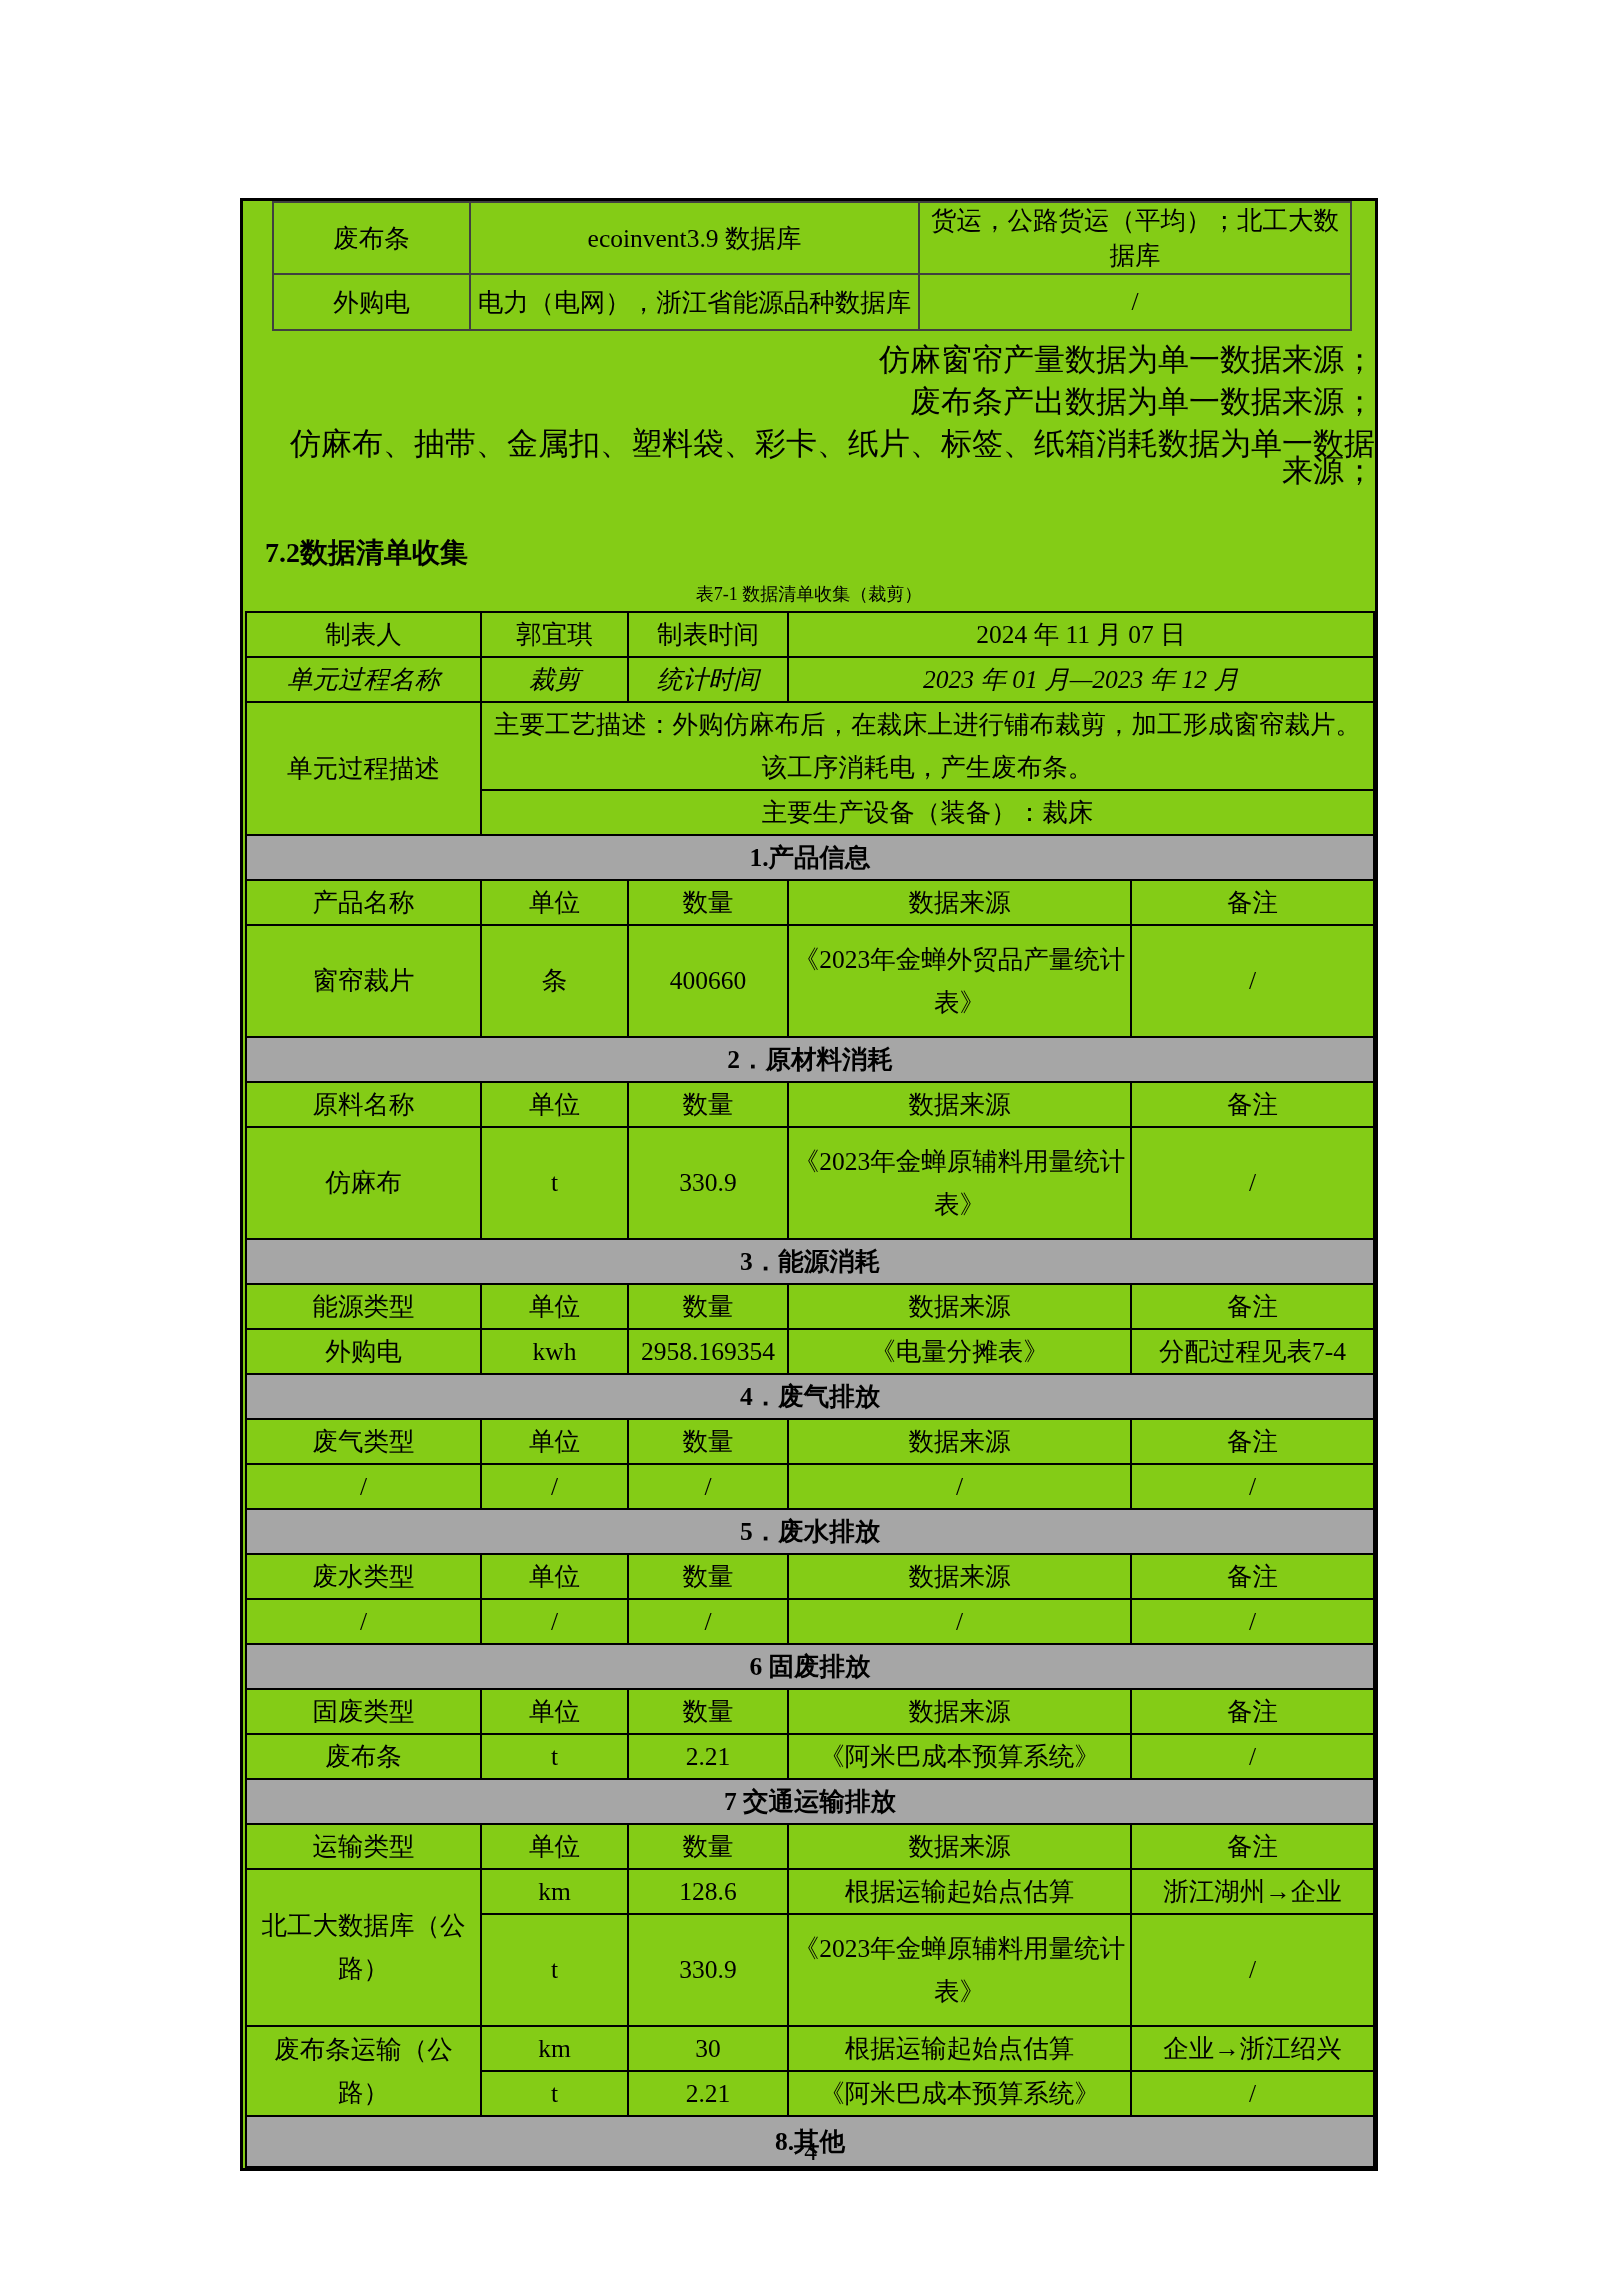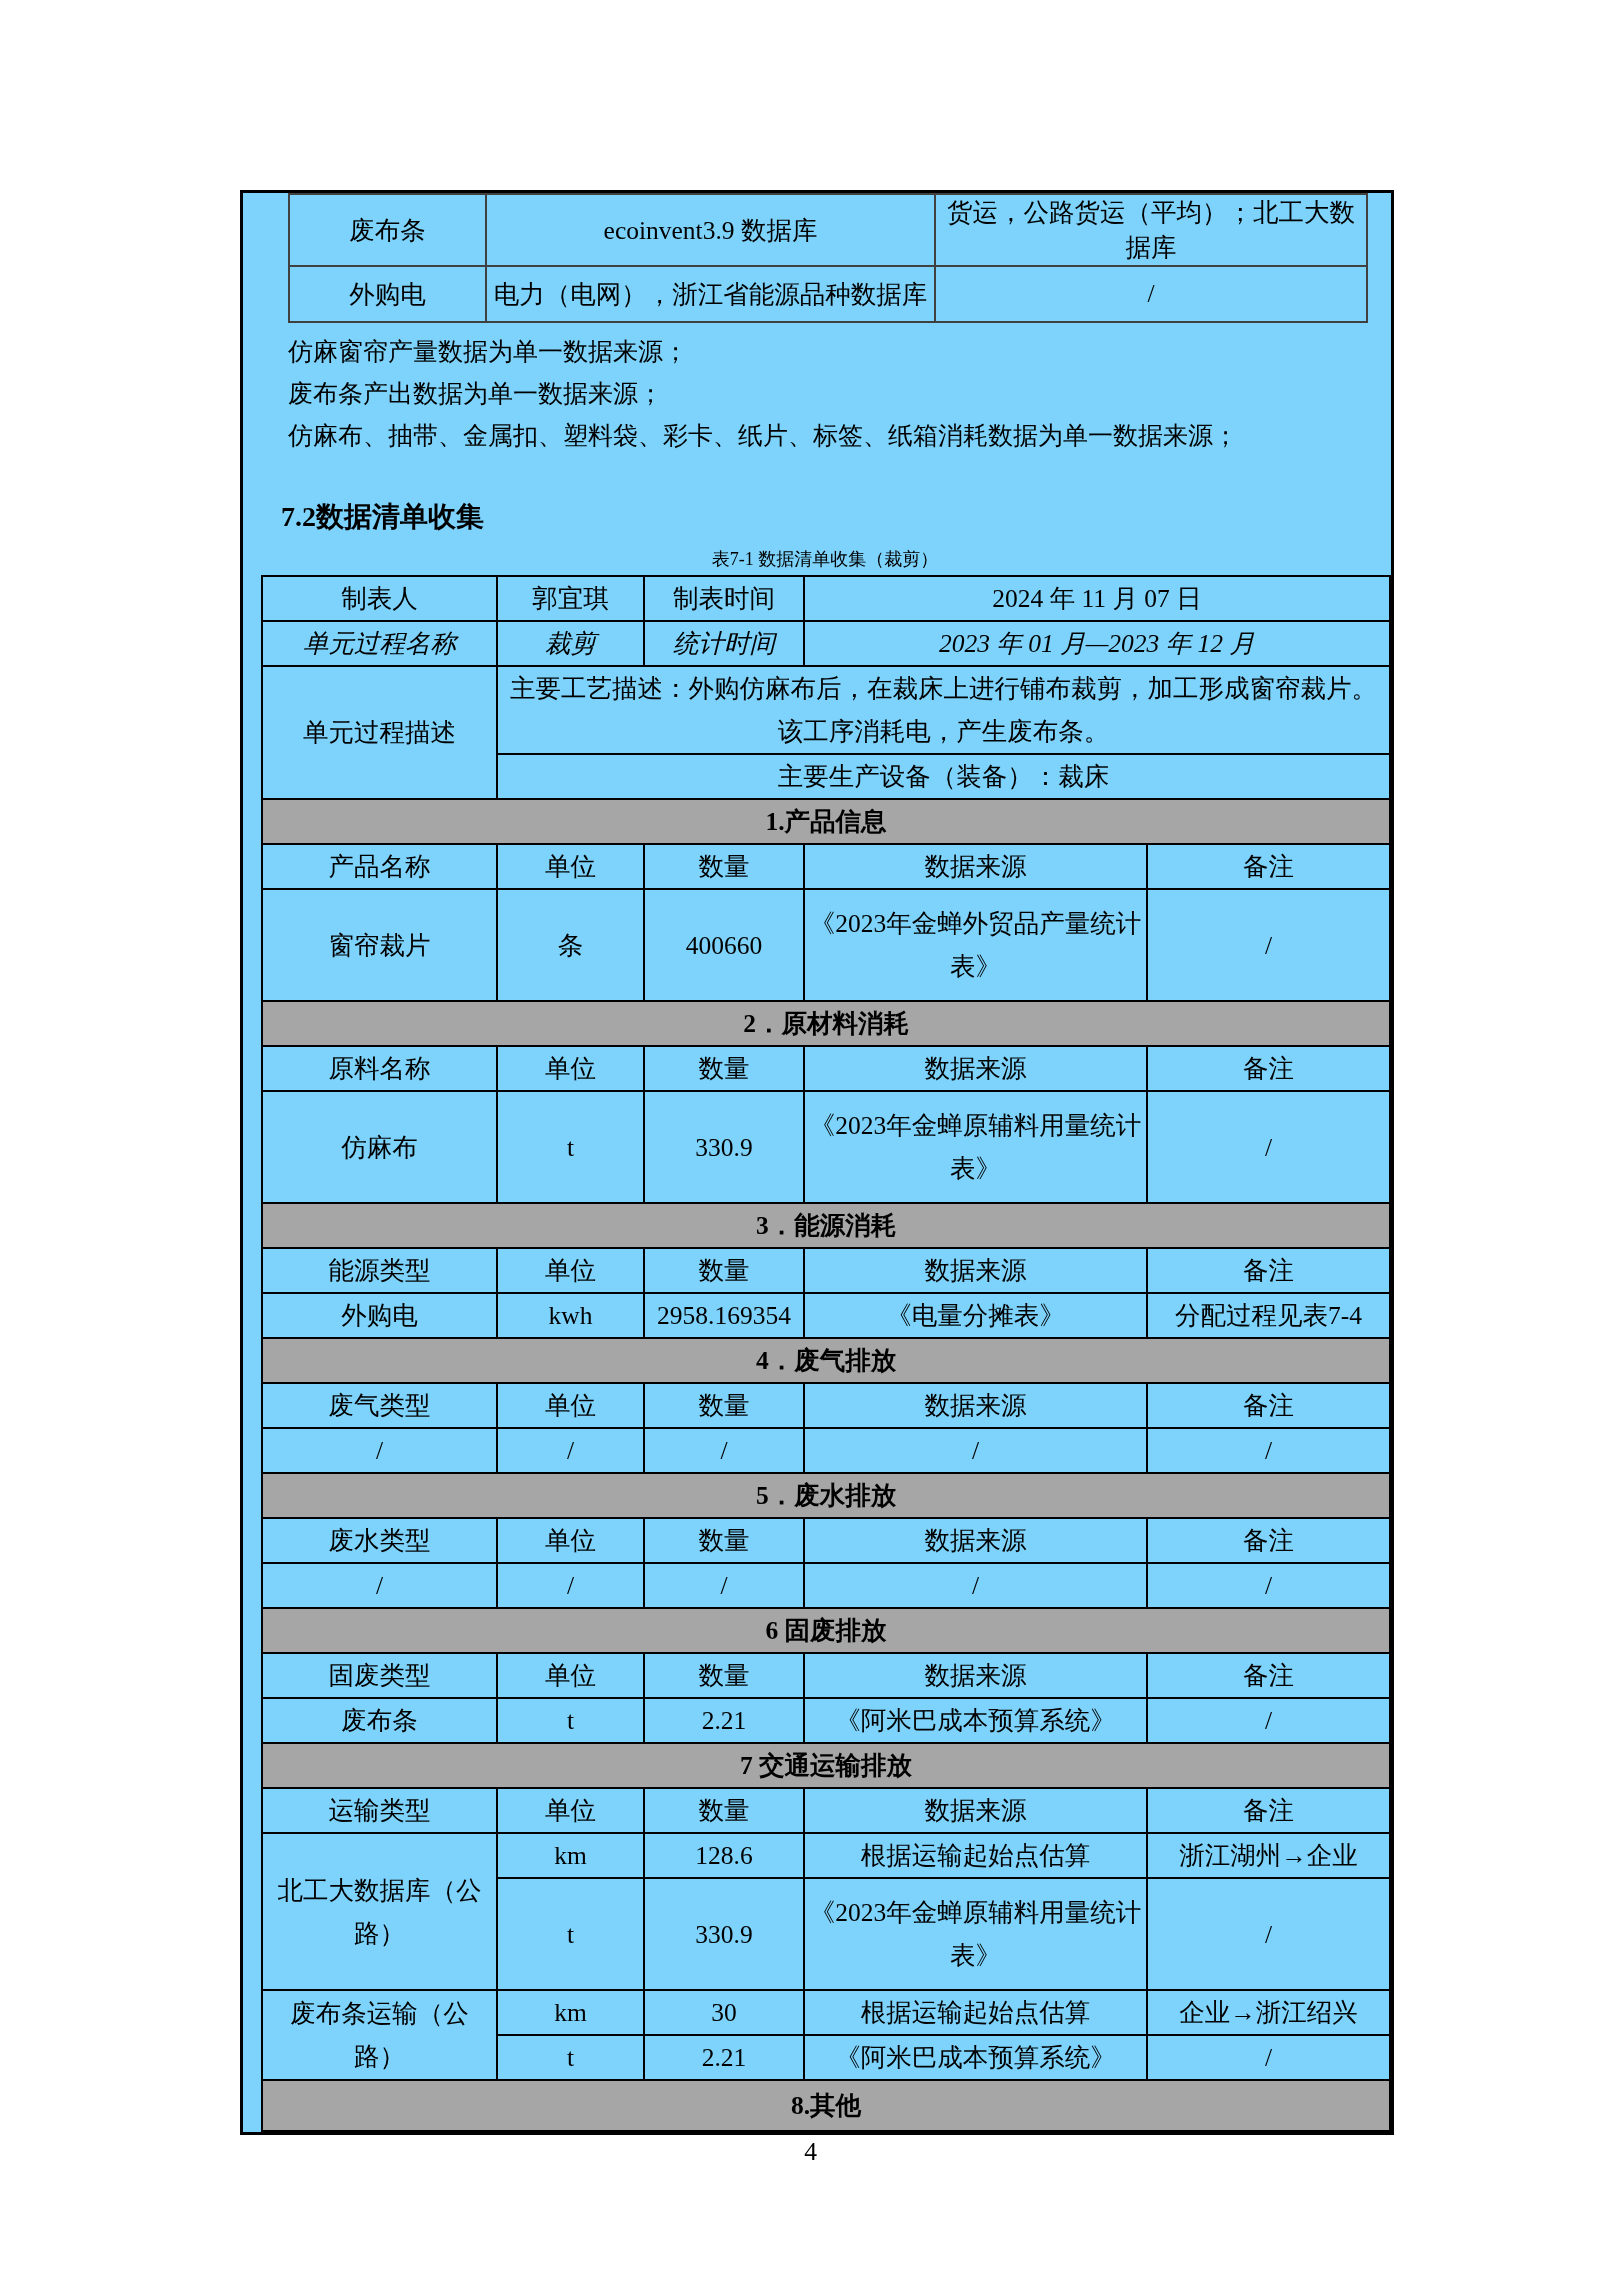--- a/index.html
+++ b/index.html
@@ -6,25 +6,24 @@
   .page{
     position:relative;
     width:1621px;height:2293px;
     background:#ffffff;
     font-family:"Liberation Serif","DejaVu Serif",serif;
     color:#000;
     overflow:hidden;
   }
   .frame{
     position:absolute;
-    left:240px;top:190px;
+    left:240px;top:198px;
     width:1132px;
     border:3.9px solid #000;
-    background:#7dd3fc;
-    padding-left:16px;
+    background:#84cc16;
   }
   
   table.toptable{
     border-collapse:collapse;
     margin-left:29px;
     width:1078px;
     table-layout:fixed;
   }
   table.toptable td{
     border:2px solid #404040;
@@ -35,22 +34,23 @@
     padding:0;
     overflow:hidden;
   }
   table.toptable{border:2.9px solid #2b2b2b;}
   table.toptable tr.tt-row1 td{border-bottom:2.9px solid #404040;}
   td.tt-note1{font-size:23.5px;}
   
   .notes{margin:13.7px 0 0 29px;}
   .notes p{
     margin:14.7px 0 0 0;
-    font-size:25px;
+    font-size:31px;
     line-height:27.4px;
+    text-align:right;
   }
   
   .sec-heading{
     margin:53px 0 0 22px;
     font-size:28px;
     line-height:29px;
     font-weight:bold;
   }
   .tbl-caption{
     margin:14.7px 0 0 0;

